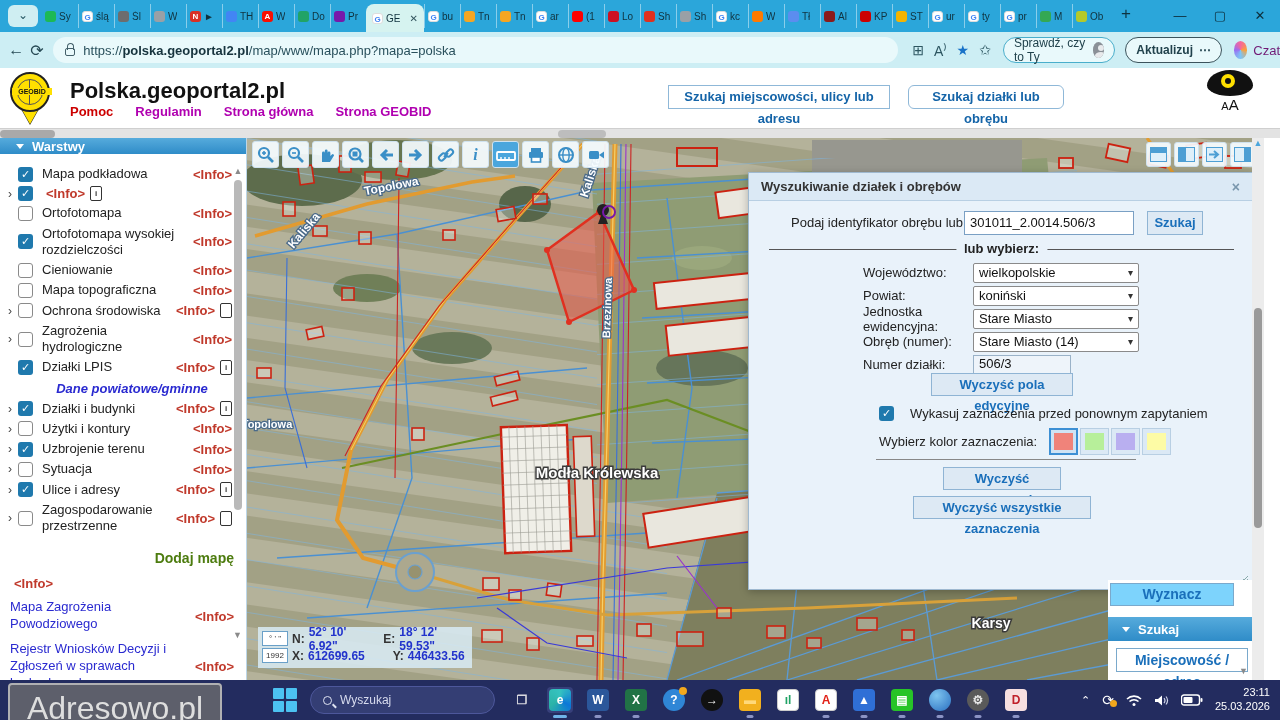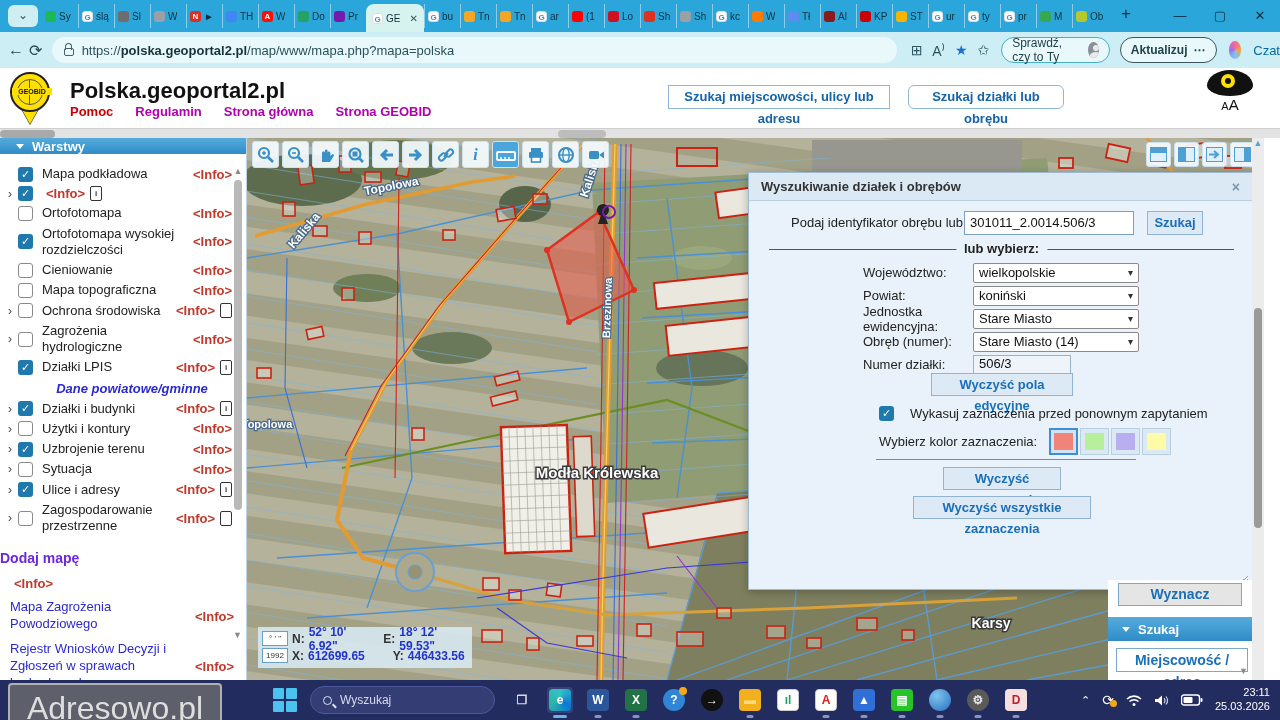--- a/index.html
+++ b/index.html
@@ -28,21 +28,21 @@
   .urltext b { color:#16333d; }
   .addr-icons { display:flex; align-items:center; gap:10px; margin-left:14px; color:#2c5560; font-size:14px; }
   .star-blue { color:#1a73c8; }
   .pill { height:26px; border-radius:14px; display:flex; align-items:center; gap:6px; padding:0 10px; font-size:12px; color:#21424c; background:#e9f9fb; }
   .pill.profile { border:1.5px solid #49aecb; margin-left:12px; }
   .avatar { width:16px; height:16px; border-radius:50%; background:#8a9097; position:relative; overflow:hidden; }
   .avatar:before { content:""; position:absolute; left:5px; top:3px; width:6px; height:6px; border-radius:50%; background:#e8eaec; }
   .avatar:after { content:""; position:absolute; left:2px; top:10px; width:12px; height:7px; border-radius:50% 50% 0 0; background:#e8eaec; }
   .pill.update { border:1.5px solid #3c545c; margin-left:10px; font-weight:bold; }
   .copilot { width:18px; height:18px; border-radius:50%; background:conic-gradient(#f6679a,#f9a13b,#7cc5f5,#9a6df2,#f6679a); margin-left:12px; }
-  .chatlabel { font-size:13px; color:#0369a1; margin-left:12px; }
+  .chatlabel { font-size:13px; color:#701a75; margin-left:6px; }
 
   
   .siteheader { position:absolute; left:0; top:68px; width:1280px; height:60px; background:#fff; }
   .geopin { position:absolute; left:8px; top:4px; width:44px; height:52px; }
   .pinball { position:absolute; left:2px; top:0; width:40px; height:40px; border-radius:50%; background:#ffe000; border:2px solid #222; }
   .pinball .grid { position:absolute; left:5px; top:5px; width:26px; height:26px; border-radius:50%; border:1px solid #555;
      background: linear-gradient(#0000 45%, #555 45%, #555 50%, #0000 50%), linear-gradient(90deg,#0000 45%, #555 45%, #555 50%, #0000 50%); }
   .pinball .gtxt { position:absolute; left:0; top:14px; width:40px; text-align:center; font-size:7px; font-weight:bold; color:#111; background:#ffe000; }
   .pintail { position:absolute; left:13px; top:36px; width:0; height:0; border-left:9px solid transparent; border-right:9px solid transparent; border-top:16px solid #ffe000; filter:drop-shadow(0 1px 0 #222); }
   .sitetitle { position:absolute; left:70px; top:10px; font-size:22px; font-weight:bold; color:#111; }
@@ -73,21 +73,21 @@
   .layers { padding:10px 14px 0 2px; }
   .layer-row { display:flex; align-items:center; font-size:13px; color:#222; padding:2px 0; }
   .layer-row .exp { width:16px; text-align:center; color:#444; font-size:12px; flex:none; }
   .cbx { flex:none; width:15px; height:15px; border-radius:3px; margin-right:9px; }
   .cbx.on { background:#1f79ad; color:#fff; font-size:11px; text-align:center; line-height:15px; }
   .cbx.off { background:#fff; border:1.6px solid #8a8a8a; }
   .llabel { flex:1; line-height:1.25; }
   .linfo { color:#c0392b; font-weight:600; margin-left:4px; flex:none; }
   .docicon { flex:none; width:12px; height:15px; border:1.5px solid #333; border-radius:2px; margin-left:5px; font-size:8px; font-weight:bold; text-align:center; line-height:14px; color:#333; }
   .grouplabel { text-align:center; font-size:13px; font-weight:bold; font-style:italic; color:#2a2ad0; padding:3px 0 3px 18px; }
-  .addmap-title { text-align:left; font-size:14px; font-weight:bold; color:#6d28d9; margin:14px 0 6px; }
+  .addmap-title { text-align:right; font-size:14px; font-weight:bold; color:#4d7c0f; margin:14px 12px 6px; }
   .addlink-row { display:flex; align-items:center; font-size:13px; padding:4px 12px 4px 10px; }
   .addlink-row .alabel { flex:1; color:#2a2ad0; line-height:1.3; }
 
   
   .maparea { position:absolute; left:247px; top:138px; width:1017px; height:542px; overflow:hidden; background:#b2ad94; }
   .toolbar { position:absolute; left:5px; top:3px; display:flex; gap:3px; }
   .toolbtn { width:27px; height:27px; background:rgba(245,252,255,.92); border:1px solid #cfe2ef; border-radius:3px; display:flex; align-items:center; justify-content:center; }
   .toolbtn svg { display:block; }
   .toolbtn.sel { background:#4aa6dd; }
   .panelbtns { position:absolute; left:899px; top:4px; display:flex; gap:3px; }
@@ -129,21 +129,21 @@
   .swatch { width:29px; height:27px; padding:4px; background:#dbe9f5; border:1px solid #b8cfe3; }
   .swatch.sel { border:2px solid #3c8fd4; padding:3px; background:#cfe3f4; }
   .swatch .c { width:100%; height:100%; }
   .btn-clearsel { position:absolute; left:194px; top:294px; width:118px; height:23px; line-height:21px; }
   .btn-clearall { position:absolute; left:164px; top:323px; width:178px; height:23px; line-height:21px; }
   .resize-h { position:absolute; right:4px; bottom:4px; width:10px; height:10px;
     background:linear-gradient(135deg,#0000 50%,#8aa 50%,#8aa 58%,#0000 58%,#0000 70%,#8aa 70%,#8aa 78%,#0000 78%); }
 
   
   .rightpanel { position:absolute; left:861px; top:442px; width:146px; height:100px; background:#fff; }
-  .btn-wyznacz { position:absolute; left:10px; top:3px; width:124px; height:23px; background:#e5e5e5; border:1px solid #7aa9cc; color:#1a6fba; font-size:14px; font-weight:bold; text-align:center; line-height:21px; }
+  .btn-wyznacz { position:absolute; left:2px; top:3px; width:124px; height:23px; background:#7dd3fc; border:1px solid #7aa9cc; color:#1a6fba; font-size:14px; font-weight:bold; text-align:center; line-height:21px; }
   .szukaj-hdr { position:absolute; left:0; top:37px; width:146px; height:24px; background:linear-gradient(#56abdc,#2f8cc8); color:#fff; font-size:13px; font-weight:bold; display:flex; align-items:center; gap:8px; padding-left:14px; }
   .szukaj-hdr .tri { width:0; height:0; border-left:4px solid transparent; border-right:4px solid transparent; border-top:5px solid #fff; }
   .btn-miejsc { position:absolute; left:8px; top:68px; width:132px; height:24px; background:#fff; border:1px solid #7aa9cc; color:#1a6fba; font-size:14px; font-weight:bold; text-align:center; line-height:22px; }
   .rp-down { position:absolute; right:6px; bottom:4px; color:#8a8a8a; font-size:9px; }
 
   
   .watermark { position:absolute; left:8px; top:683px; width:214px; height:50px; background:rgba(110,110,110,.78); border:2px solid rgba(190,190,190,.85); border-radius:4px; color:#dedede; font-size:32px; display:flex; align-items:center; justify-content:center; z-index:50; }
 
   
   .taskbar { position:absolute; left:0; top:680px; width:1280px; height:40px; background:#232c5f; display:flex; align-items:center; z-index:40; }

